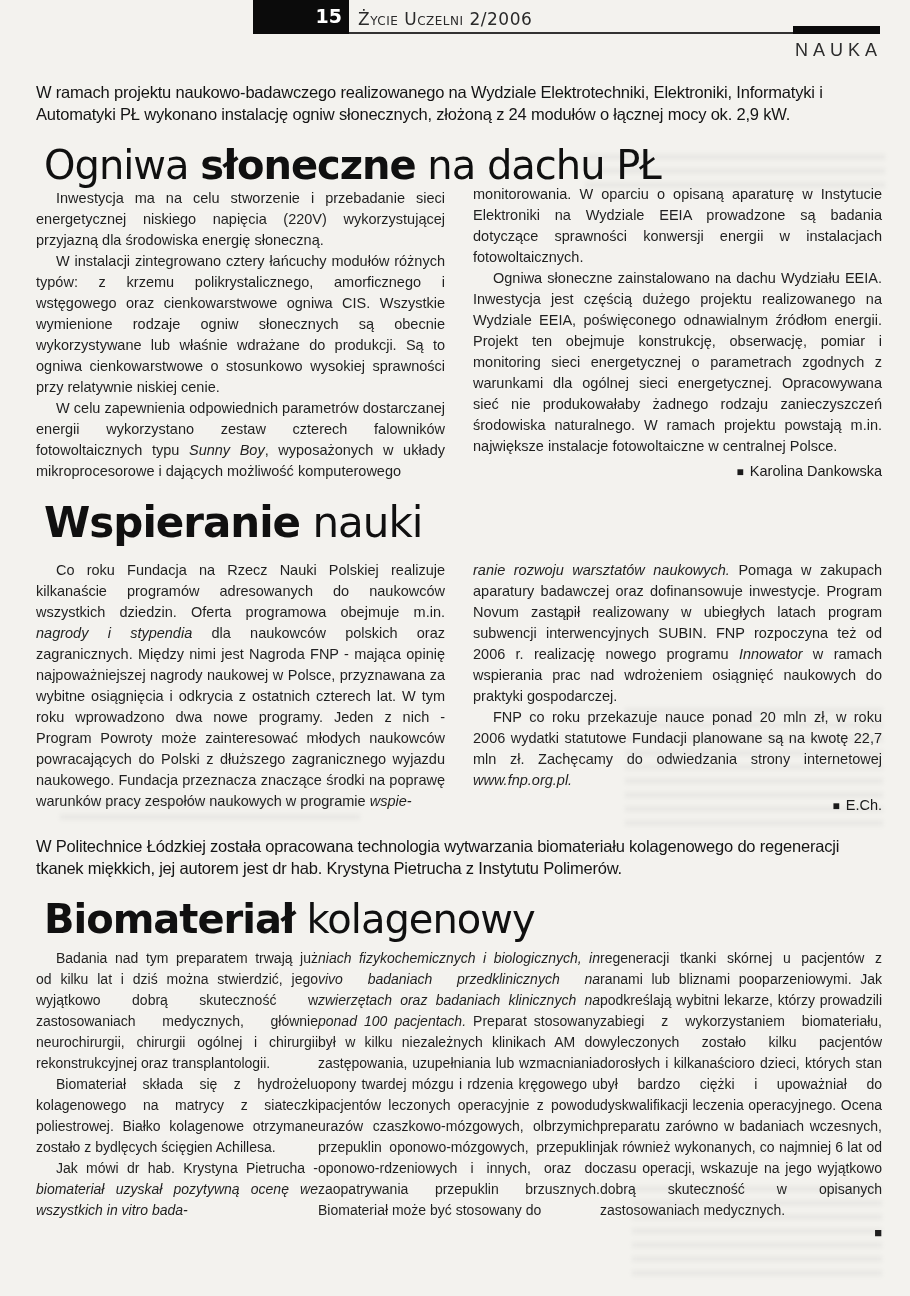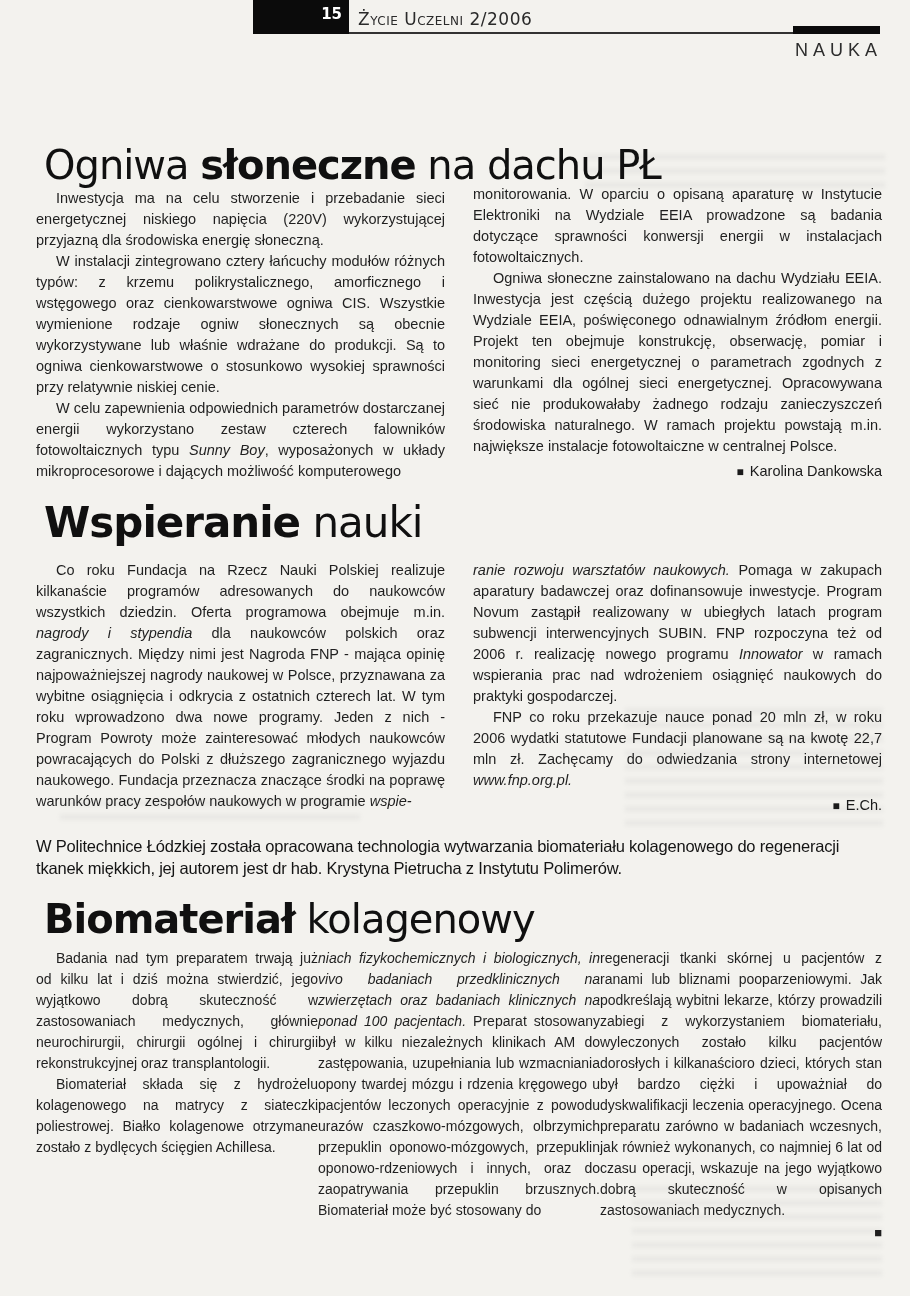--- a/index.html
+++ b/index.html
@@ -7,21 +7,21 @@
     position:relative;width:910px;height:1296px;margin:0 auto;
     background:#f3f2ee;
     color:#1f1f1f;
     font-family:"Liberation Sans",sans-serif;
     overflow:hidden;
   }
   
   .hdr-box{position:absolute;left:253px;top:0;width:96px;height:34px;background:#0b0b0b;}
   .hdr-num{
     position:absolute;right:7px;top:5px;color:#fff;
-    font-weight:bold;font-size:15px;font-family:"DejaVu Sans",sans-serif;text-align:center;
+    font-weight:bold;font-size:19px;font-family:"DejaVu Sans",sans-serif;text-align:center;
   }
   .hdr-journal{
     position:absolute;left:358px;top:9px;
     font-variant:small-caps;font-size:17px;letter-spacing:.5px;color:#2a2a2a;
     font-family:"DejaVu Sans",sans-serif;
   }
   .hdr-rule{position:absolute;left:349px;top:32px;width:531px;height:2px;background:#323232;}
   .hdr-thick{position:absolute;left:793px;top:26px;width:87px;height:8px;background:#0b0b0b;}
   .hdr-section{
     position:absolute;right:28px;top:40px;
@@ -88,20 +88,21 @@
     <div class="hdr-rule"></div>
     <div class="hdr-thick"></div>
     <div class="hdr-section">NAUKA</div>
   </div>
 
   <div class="ghost g1"></div>
   <div class="ghost g2"></div>
   <div class="ghost g3"></div>
   <div class="ghost g4"></div>
 
+  <p class="lead lead1">W ramach projektu naukowo-badawczego realizowanego na Wydziale Elektrotechniki, Elektroniki, Informatyki i Automatyki PŁ wykonano instalację ogniw słonecznych, złożoną z 24 modułów o łącznej mocy ok. 2,9 kW.</p>
   <h1 class="title t1"><span class="">Ogniwa </span><span class="seg-b ">słoneczne</span><span class=""> na dachu PŁ</span></h1>
   <div class="cols cols2 a1">
     <div class="col">
         <p class="para ind"><span>Inwestycja ma na celu stworzenie i przebadanie sieci energetycznej niskiego napięcia (220V) wykorzystującej przyjazną dla środowiska energię słoneczną.</span></p>
         <p class="para ind"><span>W instalacji zintegrowano cztery łańcuchy modułów różnych typów: z krzemu polikrystalicznego, amorficznego i wstęgowego oraz cienkowarstwowe ogniwa CIS. Wszystkie wymienione rodzaje ogniw słonecznych są obecnie wykorzystywane lub właśnie wdrażane do produkcji. Są to ogniwa cienkowarstwowe o stosunkowo wysokiej sprawności przy relatywnie niskiej cenie.</span></p>
         <p class="para ind"><span>W celu zapewnienia odpowiednich parametrów dostarczanej energii wykorzystano zestaw czterech falowników fotowoltaicznych typu </span><span class="seg-i">Sunny Boy</span><span>, wyposażonych w układy mikroprocesorowe i dających możliwość komputerowego</span></p>
       </div>
     <div class="col">
       <div>
           <p class="para"><span>monitorowania. W oparciu o opisaną aparaturę w Instytucie Elektroniki na Wydziale EEIA prowadzone są badania dotyczące sprawności konwersji energii w instalacjach fotowoltaicznych.</span></p>
@@ -128,20 +129,21 @@
       </div>
     </div>
   </div>
 
   <p class="lead lead3">W Politechnice Łódzkiej została opracowana technologia wytwarzania biomateriału kolagenowego do regeneracji tkanek miękkich, jej autorem jest dr hab. Krystyna Pietrucha z Instytutu Polimerów.</p>
   <h1 class="title t3"><span class="seg-b ">Biomateriał</span><span class=""> kolagenowy</span></h1>
   <div class="cols cols3 a3">
     <div class="col">
         <p class="para ind"><span>Badania nad tym preparatem trwają już od kilku lat i dziś można stwierdzić, jego wyjątkowo dobrą skuteczność w zastosowaniach medycznych, głównie neurochirurgii, chirurgii ogólnej i chirurgii rekonstrukcyjnej oraz transplantologii.</span></p>
         <p class="para ind"><span>Biomateriał składa się z hydrożelu kolagenowego na matrycy z siateczki poliestrowej. Białko kolagenowe otrzymane zostało z bydlęcych ścięgien Achillesa.</span></p>
+        <p class="para ind"><span>Jak mówi dr hab. Krystyna Pietrucha - </span><span class="seg-i">biomateriał uzyskał pozytywną ocenę we wszystkich in vitro bada-</span></p>
       </div>
     <div class="col">
         <p class="para"><span class="seg-i">niach fizykochemicznych i biologicznych, in vivo badaniach przedklinicznych na zwierzętach oraz badaniach klinicznych na ponad 100 pacjentach.</span><span> Preparat stosowany był w kilku niezależnych klinikach AM do zastępowania, uzupełniania lub wzmacniania opony twardej mózgu i rdzenia kręgowego u pacjentów leczonych operacyjnie z powodu urazów czaszkowo-mózgowych, olbrzymich przepuklin oponowo-mózgowych, przepuklin oponowo-rdzeniowych i innych, oraz do zaopatrywania przepuklin brzusznych. Biomateriał może być stosowany do</span></p>
       </div>
     <div class="col">
       <div>
           <p class="para"><span>regeneracji tkanki skórnej u pacjentów z ranami lub bliznami pooparzeniowymi. Jak podkreślają wybitni lekarze, którzy prowadzili zabiegi z wykorzystaniem biomateriału, wyleczonych zostało kilku pacjentów dorosłych i kilkanaścioro dzieci, których stan był bardzo ciężki i upoważniał do dyskwalifikacji leczenia operacyjnego. Ocena preparatu zarówno w badaniach wczesnych, jak również wykonanych, co najmniej 6 lat od czasu operacji, wskazuje na jego wyjątkowo dobrą skuteczność w opisanych zastosowaniach medycznych.</span></p>
         </div>
       <div class="endmark">
         <span>■</span>

